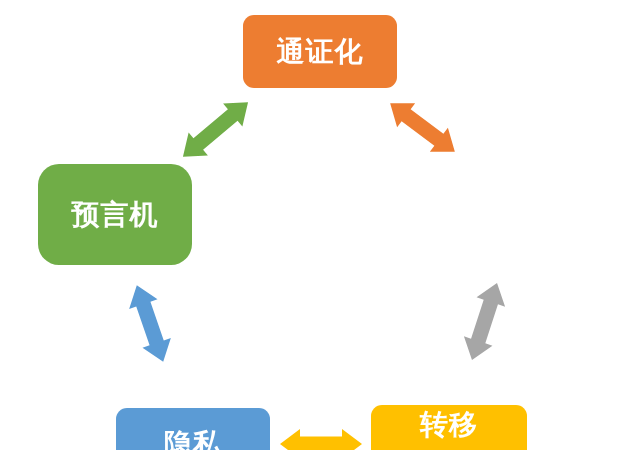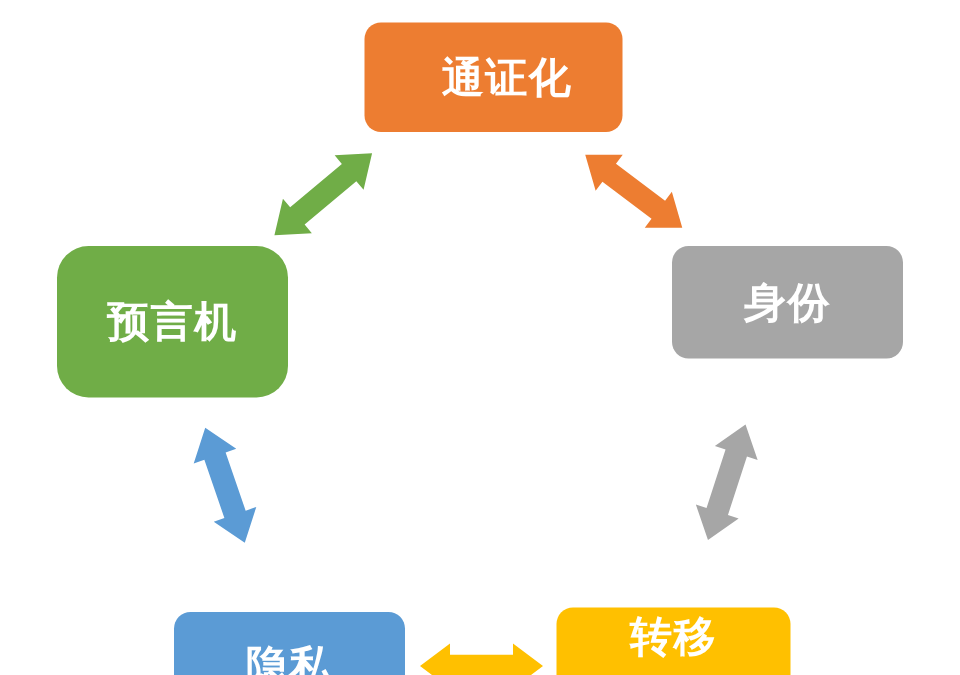--- a/index.html
+++ b/index.html
@@ -69,31 +69,28 @@
 
     <g transform="translate(484.5,321.5) rotate(108)">
       <polygon points="-40.5,0 -20.5,-15 -20.5,-7.5 20.5,-7.5 20.5,-15 40.5,0 20.5,15 20.5,7.5 -20.5,7.5 -20.5,15" fill="#A6A6A6"></polygon>
     </g>
 
     <g transform="translate(321,444)">
       <polygon points="-41,0 -21,-15 -21,-7.5 21,-7.5 21,-15 41,0 21,15 21,7.5 -21,7.5 -21,15" fill="#FFC000"></polygon>
     </g>
   </svg>
 
-  <div class="node node-tokenization" style="background-color: rgb(237, 125, 49); padding-left: 18px;">
+  <div class="node node-tokenization" style="background-color: rgb(237, 125, 49);">
     <span>通证化</span>
   </div>
 
   <div class="node node-oracle" style="background-color: rgb(112, 173, 71);">
     <span>预言机</span>
   </div>
 
-  <div class="node node-identity" style="background-color: rgb(166, 166, 166);">
-    <span>身份</span>
-  </div>
 
   <div class="node node-privacy" style="background-color: rgb(91, 155, 213);">
     <span>隐私</span>
   </div>
 
   <div class="node node-ownership" style="background-color: rgb(255, 192, 0);">
     <span>转移</span>
   </div>
 
 </div>

